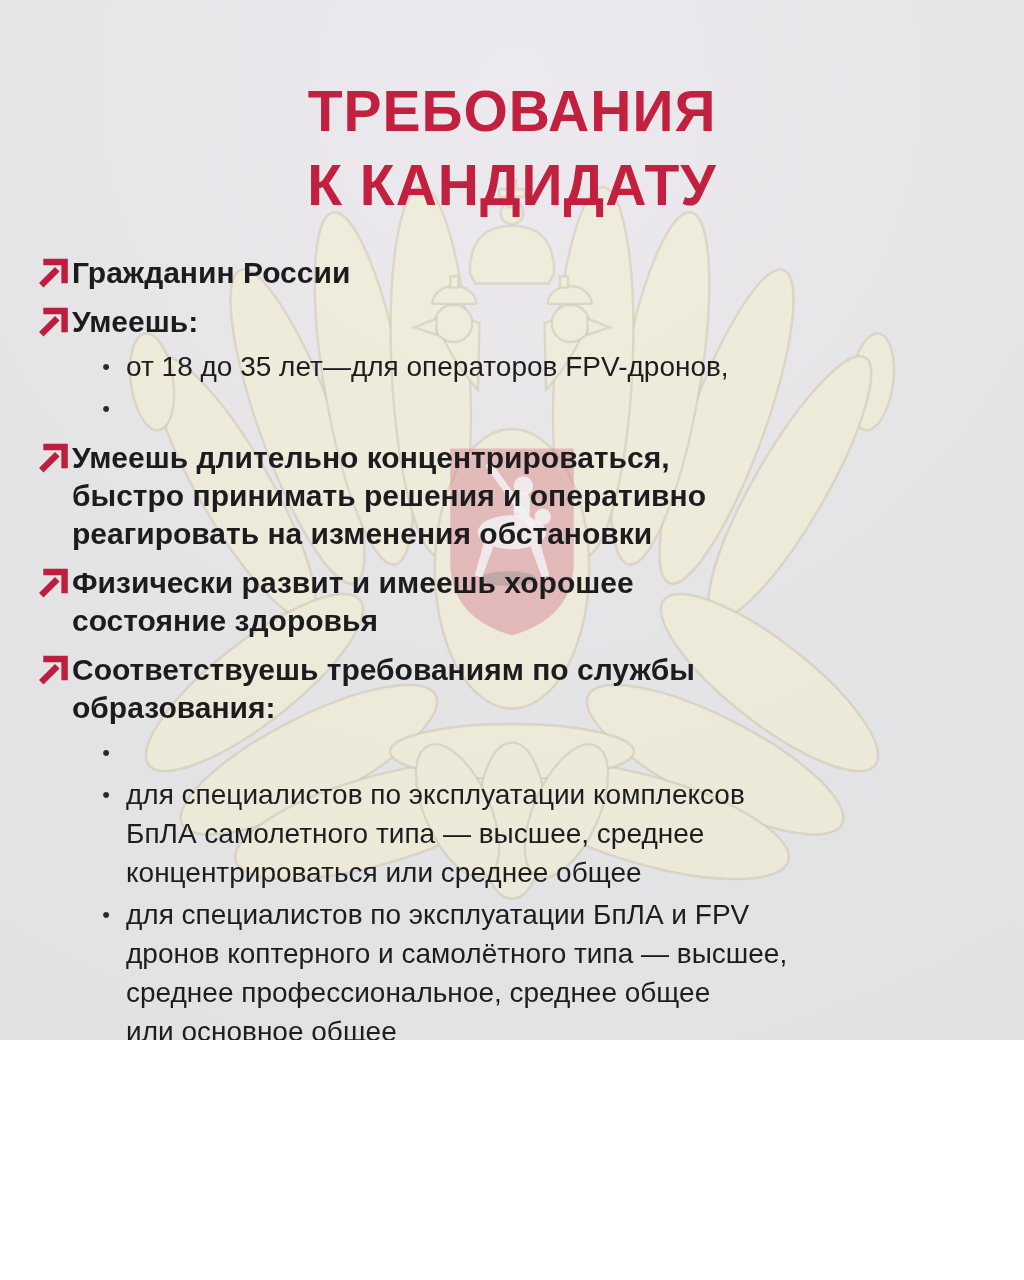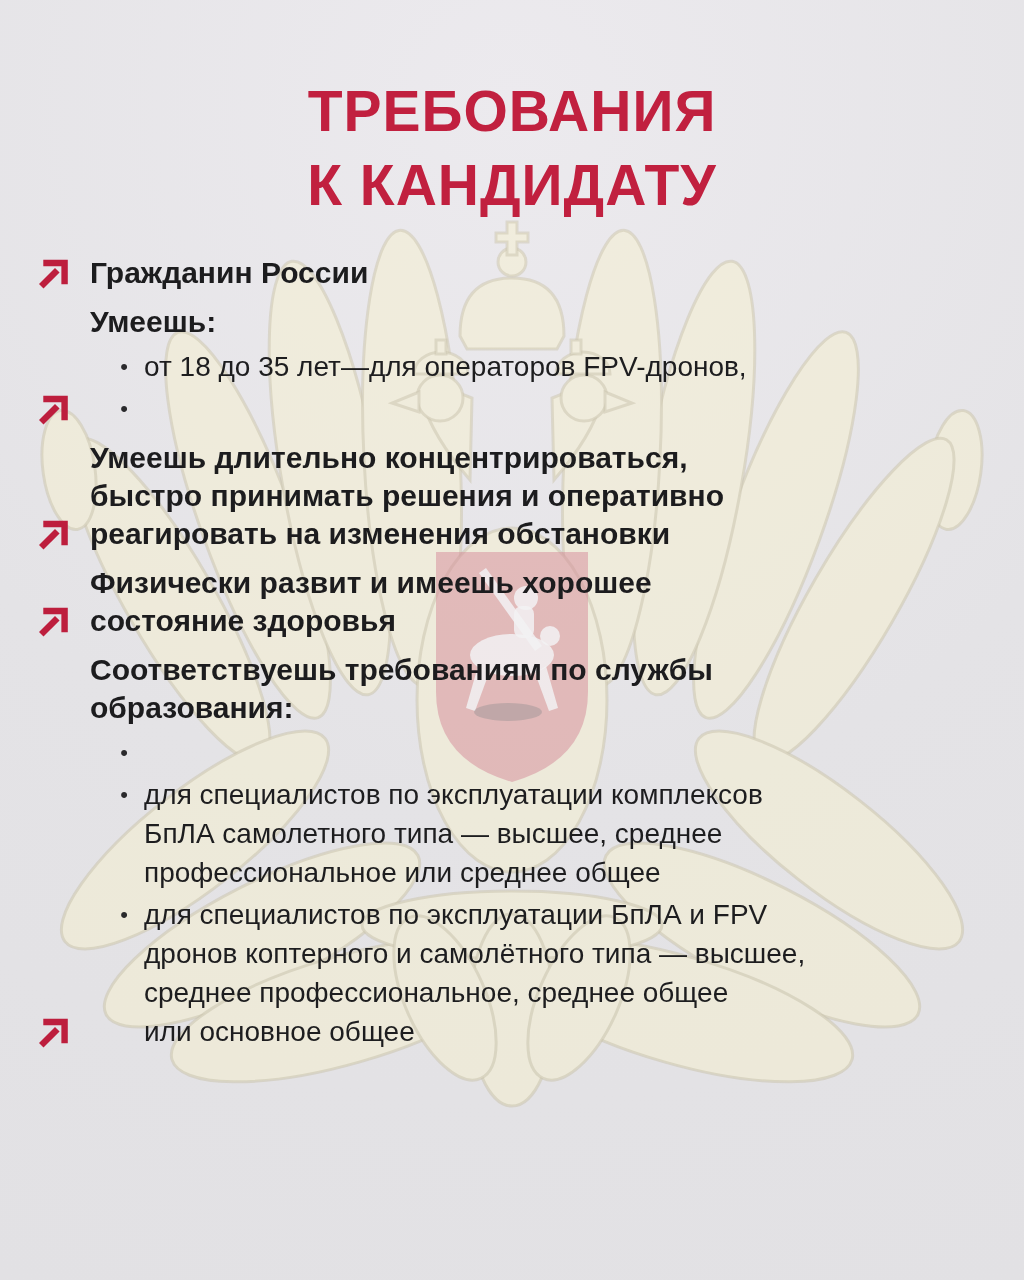--- a/index.html
+++ b/index.html
@@ -2,33 +2,33 @@
 <html><head>
 <meta charset="utf-8">
 <style>
   html,body{margin:0;padding:0;}
   body{
     width:1024px;height:1280px;
     font-family:"Liberation Sans",sans-serif;
     -webkit-font-smoothing:antialiased;
   }
   .poster{
-    position:relative;width:1024px;height:1280px;overflow:hidden;
+    position:relative;width:1024px;height:1040px;overflow:hidden;
     background:radial-gradient(circle at 50% 8%, #eceaee 0%, #e4e3e6 55%, #e2e1e4 100%);
   }
   
   .wm{position:absolute;inset:0;width:100%;height:100%;opacity:.5;pointer-events:none;}
 
   .title{
     position:relative;margin:74px 0 0;text-align:center;
     font-size:57px;line-height:1.3;font-weight:800;letter-spacing:1px;
     color:#c1203f;white-space:pre-line;
   }
   .list{position:relative;margin:32px 26px 0 36px;}
-  .bullet{display:flex;gap:19px;margin-bottom:11px;align-items:flex-end;}
+  .bullet{display:flex;gap:1px;margin-bottom:11px;}
   .arrow{width:35px;height:36px;flex:none;margin-top:1px;color:#bd1e3d;}
   .btext{flex:1;}
   .bullet-text{
     font-size:30px;line-height:38px;font-weight:700;color:#1c1c1e;white-space:pre-line;
   }
   .subs{margin-top:6px;}
   .sub{display:flex;margin-top:3px;}
   .dot{
     width:16px;flex:none;margin-left:26px;margin-right:12px;
     font-size:22px;line-height:39px;color:#2a2a2c;text-align:center;
@@ -168,21 +168,21 @@
 образования:</div>
       <div class="subs">
   <div class="sub">
     <span class="dot">•</span>
   </div>
 
   <div class="sub">
     <span class="dot">•</span>
     <span class="sub-text">для специалистов по эксплуатации комплексов
 БпЛА самолетного типа — высшее, среднее
-профессиональное или среднее общее</span>
+концентрироваться или среднее общее</span>
   </div>
 
   <div class="sub">
     <span class="dot">•</span>
     <span class="sub-text">для специалистов по эксплуатации БпЛА и FPV
 дронов коптерного и самолётного типа — высшее,
 среднее профессиональное, среднее общее
 или основное общее</span>
   </div>
 </div>

